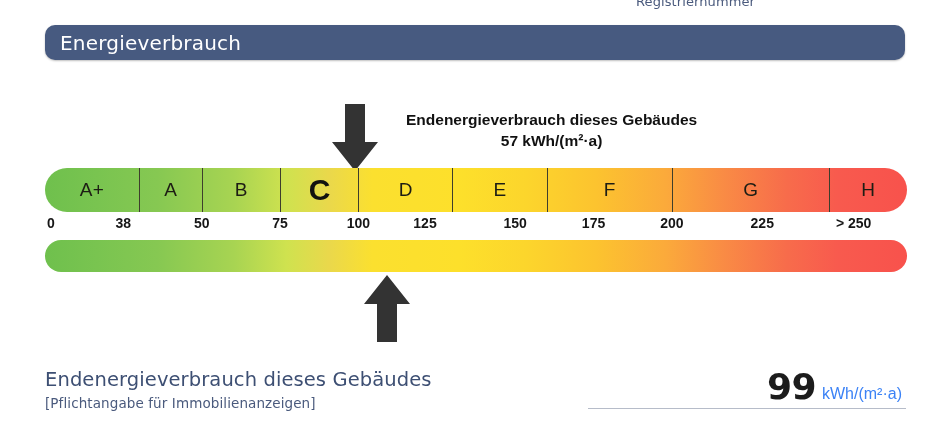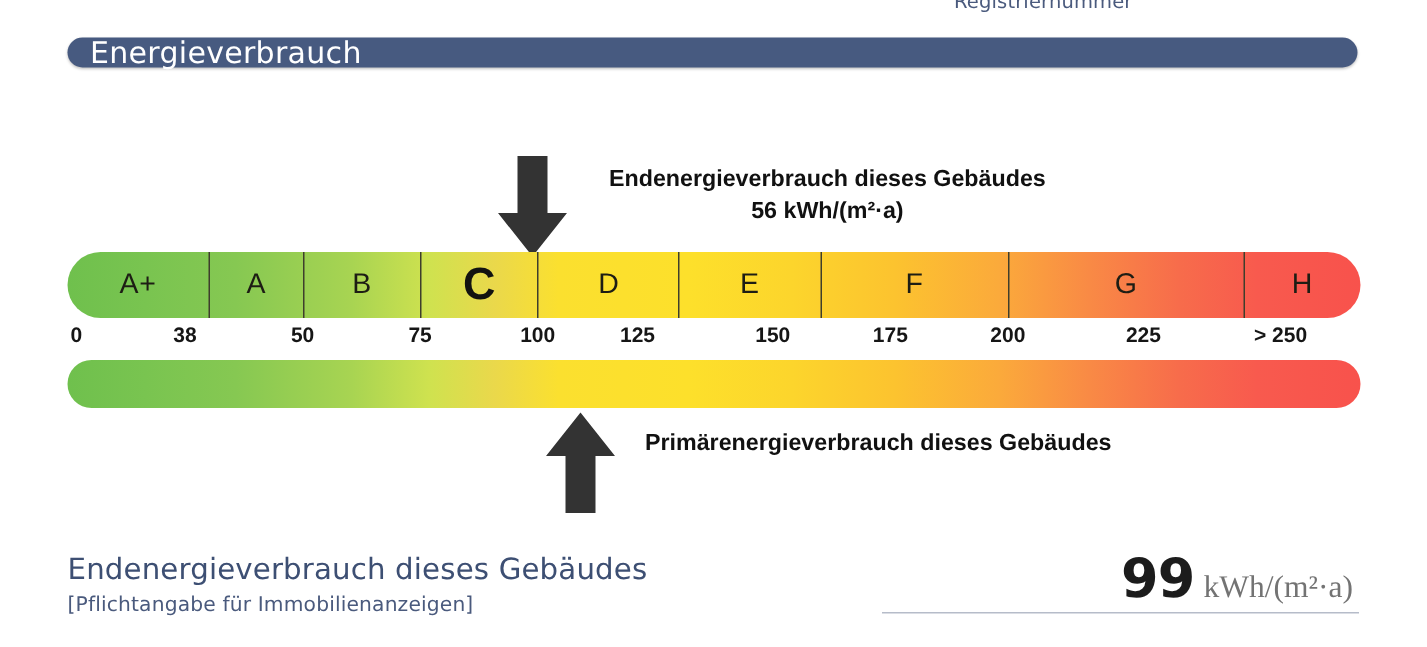--- a/index.html
+++ b/index.html
@@ -27,21 +27,21 @@
     letter-spacing: .1px;
     white-space: nowrap;
   }
 
   
   #section-header {
     position: absolute;
     left: 45px;
     top: 25px;
     width: 860px;
-    height: 20px;
+    height: 35px;
     background: #475a80;
     box-shadow: 0 1px 2px rgba(0,0,0,.25);
     border-radius: 10px;
   }
   #section-header-title {
     position: absolute;
     left: 15px;
     top: 50%;
     transform: translateY(-50%);
     color: #ffffff;
@@ -211,23 +211,23 @@
   }
   #summary-value {
     font-family: "DejaVu Sans", sans-serif;
     font-weight: bold;
     font-size: 36px;
     color: #1c1c1c;
     letter-spacing: -.5px;
     margin-left: 41px;
   }
   #summary-unit {
-    font-family: Liberation Serif, serif;
-    font-size: 21px;
-    color: #737373;
+    font-family: Liberation Sans, sans-serif;
+    font-size: 16px;
+    color: #3b82f6;
     margin-left: 6px;
   }
   #summary-rule {
     position: absolute;
     left: 588px;
     top: 408px;
     width: 318px;
     height: 1px;
     background: #b6bcc9;
   }
@@ -236,21 +236,21 @@
 <body>
 
 <div id="registration-line">Registriernummer</div>
 
 <div id="section-header">
   <span id="section-header-title">Energieverbrauch</span>
 </div>
 
 <div class="annotation" id="end-energy-annotation" style="left: 406px; text-align: center;">
   <span>Endenergieverbrauch dieses Gebäudes</span>
-  <span class="ann-value">56 kWh/(m²·a)</span>
+  <span class="ann-value">57 kWh/(m²·a)</span>
 </div>
 
 <svg id="down-arrow" viewBox="0 0 48 68" style="left: 331.32px;">
   <path d="M14,0 L34,0 L34,38 L47,38 L24,67 L1,38 L14,38 Z" fill="#333333"></path>
 </svg>
 
 <div id="energy-scale">
   <div class="scale-strip" id="scale-top-strip">
       <div class="grade-cell first" style="left: 0px; width: 94.0364px;">
         <span class="grade-label">A+</span>
@@ -294,21 +294,20 @@
       <span class="tick-label" style="left: 808.713px;">&gt; 250</span>
     </div>
   <div class="scale-strip" id="scale-bottom-strip"></div>
 </div>
 
 <svg id="up-arrow" viewBox="0 0 48 68" style="left: 362.665px;">
   <path d="M24,1 L47,30 L34,30 L34,68 L14,68 L14,30 L1,30 Z" fill="#333333"></path>
 </svg>
 
 <div class="annotation" id="primary-energy-annotation" style="left: 430px; text-align: center;">
-  <span>Primärenergieverbrauch dieses Gebäudes</span>
 </div>
 
 <div id="summary-row">
   <span id="summary-label">Endenergieverbrauch dieses Gebäudes</span>
   <span id="summary-sublabel">[Pflichtangabe für Immobilienanzeigen]</span>
   <span id="summary-value-wrap">
     <span id="summary-value">99</span>
     <span id="summary-unit">kWh/(m²·a)</span>
   </span>
 </div>

